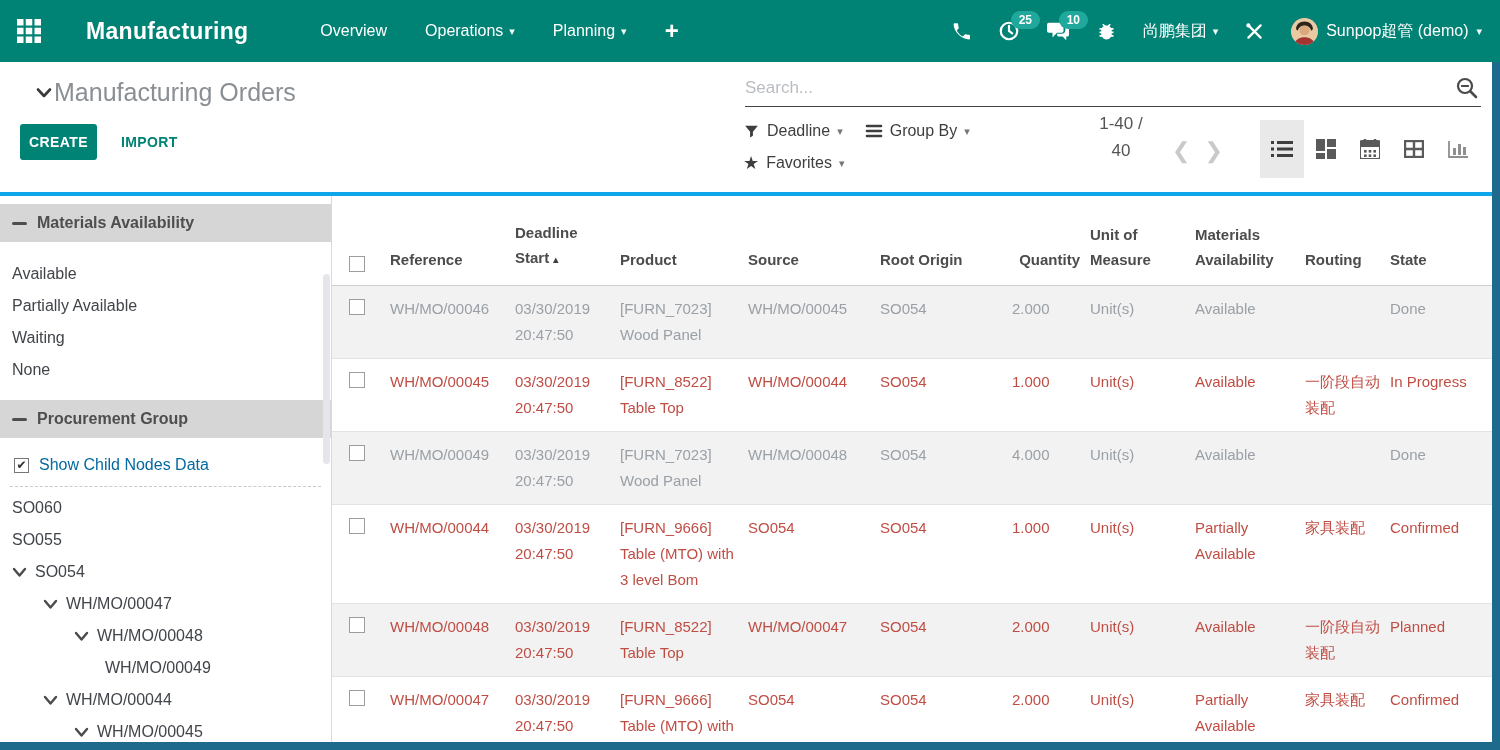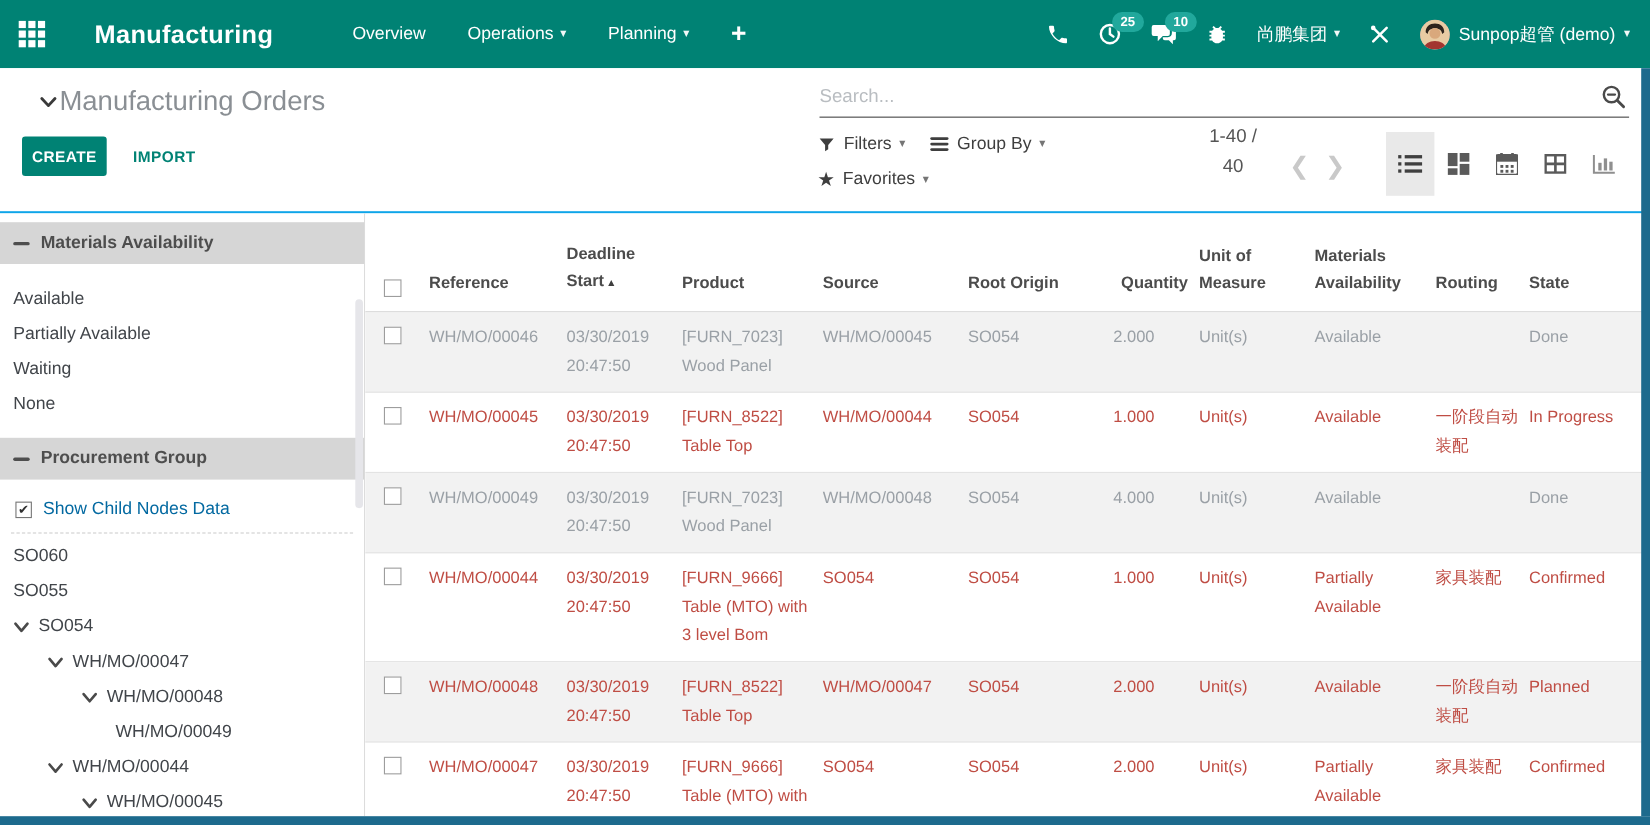--- a/index.html
+++ b/index.html
@@ -50,21 +50,21 @@
   .filter-item .caret{ color:#6e6e6e; }
   .pager{ position:absolute; left:1082px; top:48px; width:78px; text-align:center;
     font-size:17px; color:#555; line-height:27px; }
   .pager-nav{ position:absolute; left:1172px; top:78px; display:flex; gap:14px; }
   .pager-nav span{ color:#c9c9c9; font-size:22px; cursor:pointer; line-height:1; }
   .switcher{ position:absolute; left:1260px; top:58px; display:flex; }
   .sw-btn{ width:44px; height:58px; display:flex; align-items:center; justify-content:center; cursor:pointer; }
   .sw-btn.active{ background:#e9e9e9; }
 
   
-  .main{ display:flex; height:550px; position:relative; border-top:2px solid #0ea5e9; }
+  .main{ display:flex; height:550px; position:relative; border-top:4px solid #0ea5e9; }
 
   .sidebar{ width:332px; border-right:1px solid #d9d9d9; padding-top:8px; position:relative; background:#fff; }
   .section-head{ background:var(--section-bg); height:38px; display:flex; align-items:center;
     padding-left:12px; gap:10px; cursor:pointer; margin-bottom:10px; }
   .section-head .minus{ width:15px; height:3px; background:#4e4e4e; border-radius:2px; }
   .section-head .s-title{ font-size:16px; font-weight:bold; color:#4e4e4e; }
   .facet-list{ padding:6px 0 14px 0; }
   .facet-item{ font-size:16px; color:#41454a; padding:0 0 0 12px; line-height:32px; cursor:pointer; }
   .cb-row{ display:flex; align-items:center; gap:10px; padding:8px 0 2px 14px; cursor:pointer; }
   .cb-box{ width:15px; height:15px; border:1px solid #767676; background:#fff; display:flex;
@@ -215,21 +215,21 @@
       </svg>
     </span>
   </div>
 
   <div class="filter-bar">
     <div class="filter-row">
       <span class="filter-item">
         <svg width="17" height="17" viewBox="0 0 24 24">
             <path fill="#3e3e3e" d="M3 4h18l-7 8.5V18l-4 2.5V12.5L3 4z"></path>
           </svg>
-        <span>Filters</span>
+        <span>Deadline</span>
         <span class="caret">▾</span>
       </span>
       <span class="filter-item" style="margin-left:14px">
         <svg width="18" height="14" viewBox="0 0 18 14">
             <g stroke="#3e3e3e" stroke-width="2.6" stroke-linecap="round">
               <path d="M2 2h14"></path>
               <path d="M2 7h14"></path>
               <path d="M2 12h14"></path>
             </g>
           </svg>

